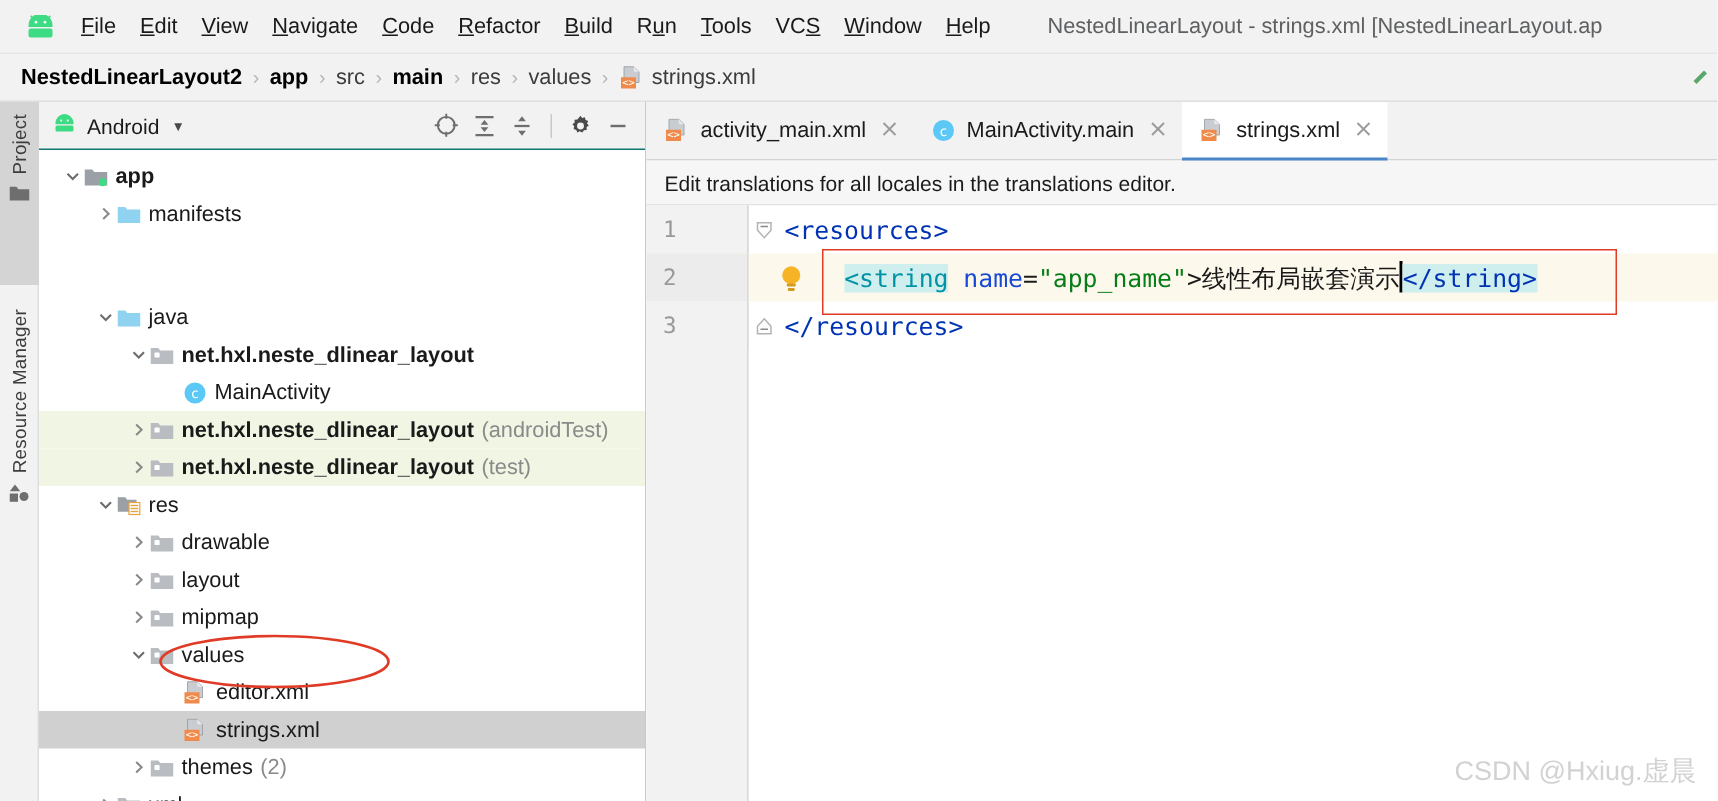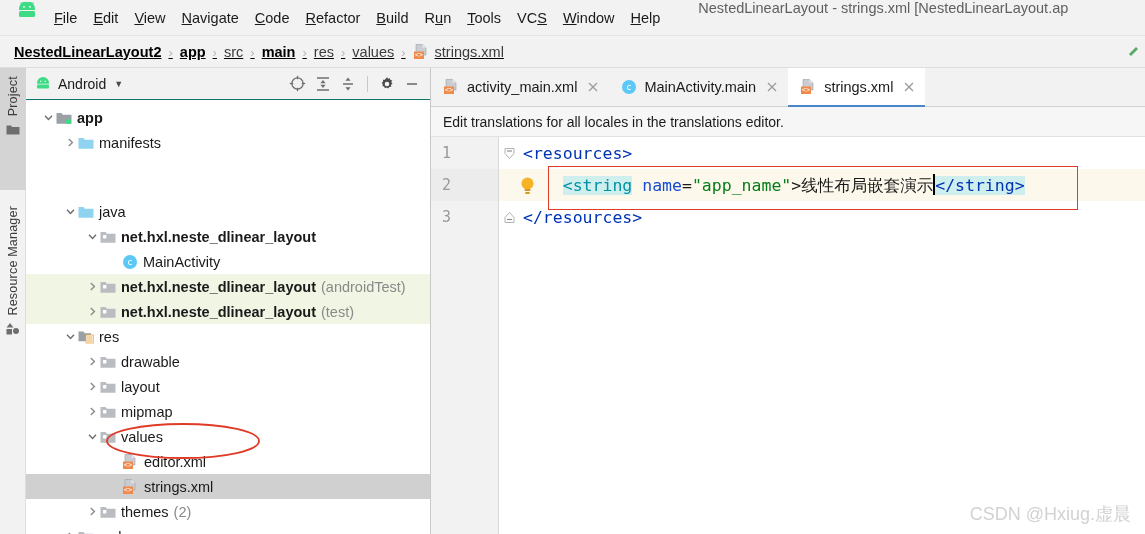--- a/index.html
+++ b/index.html
@@ -12,21 +12,21 @@
   #app {
     position: relative;
     width: 1145px; height: 534px;
     background: #ffffff;
   }
 
   
   .menubar {
     position: absolute; left: 0; top: 0; width: 1145px; height: 36px;
     background: #f2f2f2;
-    display: flex; 
+    display: flex; align-items: center;
     border-bottom: 1px solid #e6e6e6;
   }
   .android-logo {
     width: 26px; height: 20px; margin-left: 14px; margin-right: 6px;
     display: flex; align-items: center; justify-content: center;
   }
   .menu-item {
     font-size: 14.5px; color: #1a1a1a; padding: 2px 8px;
     white-space: nowrap; cursor: default;
   }
@@ -223,21 +223,21 @@
         <div class="menu-item">R<u>u</u>n</div>
         <div class="menu-item"><u>T</u>ools</div>
         <div class="menu-item">VC<u>S</u></div>
         <div class="menu-item"><u>W</u>indow</div>
         <div class="menu-item"><u>H</u>elp</div>
       </div>
     <div class="window-title">NestedLinearLayout - strings.xml [NestedLinearLayout.ap</div>
   </div>
 
   <div class="breadcrumb">
-    <div id="crumbs" style="display:flex;align-items:flex-end;text-decoration:underline;">
+    <div id="crumbs" style="display:flex;align-items:center;">
         <span class="crumb-file">
           <span class="crumb bold">NestedLinearLayout2</span>
         </span>
         <span class="crumb-sep">›</span>
         <span class="crumb-file">
           <span class="crumb bold">app</span>
         </span>
         <span class="crumb-sep">›</span>
         <span class="crumb-file">
           <span class="crumb dim">src</span>

